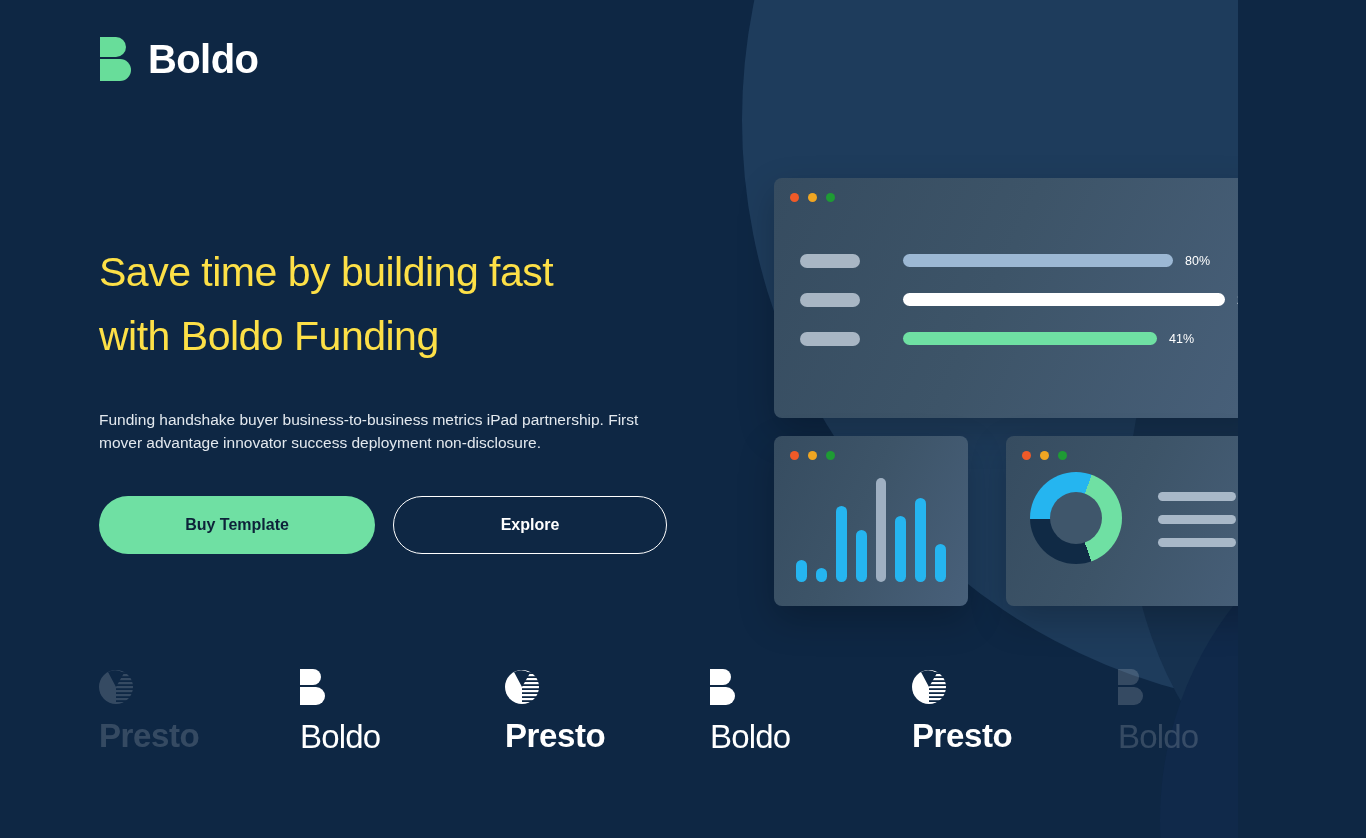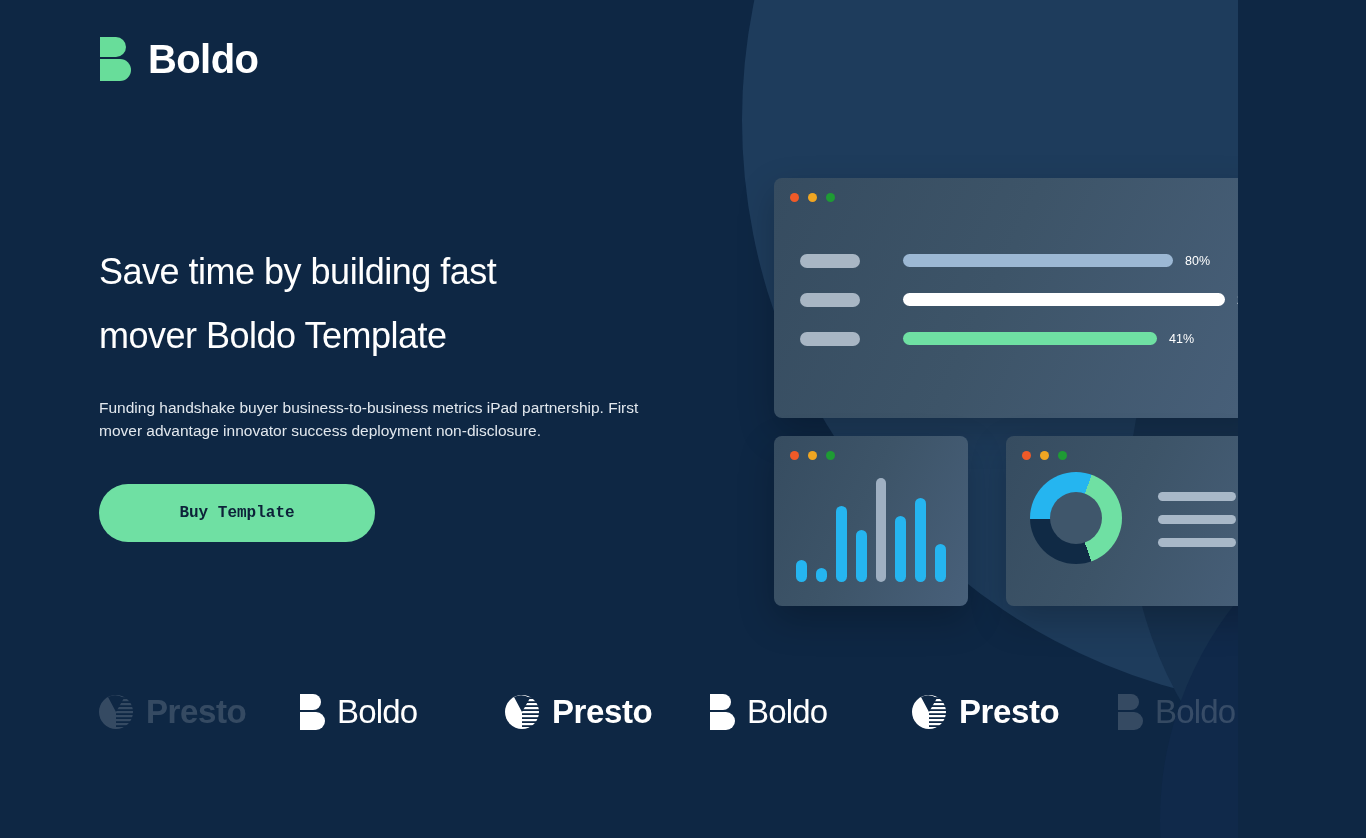--- a/index.html
+++ b/index.html
@@ -71,36 +71,36 @@
     font-size:16px; font-weight:700;
     border:none; border-radius:24px;
     padding:15px 34px;
     cursor:pointer;
     font-family:"Liberation Sans", sans-serif;
   }
 
   
   .hero { position:absolute; left:99px; top:240px; width:620px; z-index:10; }
   .hero h1 {
-    color:#ffffff; font-size:36px; line-height:64px;
+    color:#fde047; font-size:41px; line-height:64px;
     font-weight:400; letter-spacing:-0.5px;
   }
   .hero p {
-    margin-top:28px;
+    margin-top:40px;
     color:#e2e8ee; font-size:15.5px; line-height:23px;
     max-width:560px;
   }
   .cta-row { margin-top:42px; display:flex; gap:18px; }
   .btn {
     font-size:16px; font-weight:700; border-radius:34px;
     height:58px; cursor:pointer;
     font-family:"Liberation Sans", sans-serif;
     display:flex; align-items:center; justify-content:center;
   }
-  .btn-primary { width:276px; background:#6fe0a3; color:#0d2239; border:none;font-family:Liberation Mono, monospace; }
+  .btn-primary { width:276px; background:#6fe0a3; color:#0d2239; border:none; }
   .btn-secondary { width:274px; background:transparent; color:#ffffff; border:1.6px solid #ffffff; }
 
   
   .mock-area { position:absolute; left:774px; top:178px; z-index:10; }
   .card {
     border-radius:8px;
     background:linear-gradient(115deg,#364c60 0%,#3d5468 45%,#48607a 100%);
     box-shadow:0 14px 36px rgba(0,0,0,.22);
     position:relative;
   }
@@ -141,21 +141,21 @@
   .donut-lines { position:absolute; left:152px; top:56px; display:flex; flex-direction:column; gap:14px; }
   .dline { width:78px; height:9px; border-radius:5px; background:#a8b8c8; }
 
   .row2 { display:flex; gap:38px; }
 
   
   .logo-strip {
     position:absolute; left:0; top:676px; width:1366px; height:72px;
     display:flex; align-items:center; z-index:10;
   }
-  .logo-item { display:flex; align-items:center; gap:13px; color:#ffffff; }
+  .logo-item { display:flex; gap:13px; color:#ffffff;flex-direction:column; }
   .logo-item.faded { opacity:.16; }
   .lg-text { font-size:33px; font-weight:700; letter-spacing:-0.4px; }
   .lg-text.round { font-weight:400; letter-spacing:-0.8px; }
   .bmark { width:24px; height:36px; position:relative; }
   .bmark .t {
     position:absolute; left:0; top:0; width:21px; height:16px;
     background:#ffffff; border-radius:0 8px 8px 0;
   }
   .bmark .b {
     position:absolute; left:0; top:18px; width:25px; height:18px;
@@ -180,25 +180,26 @@
         <div class="b-top"></div>
           <div class="b-bot"></div>
       </div>
       <span class="brand-name">Boldo</span>
     </div>
   </div>
 
   <div class="hero">
     <h1>
       <span>Save time by building fast</span><br>
-      <span>mover Boldo Template</span>
+      <span>with Boldo Funding</span>
     </h1>
     <p>Funding handshake buyer business-to-business metrics iPad partnership. First mover advantage innovator success deployment non-disclosure.</p>
     <div class="cta-row">
       <button class="btn btn-primary">Buy Template</button>
+      <button class="btn btn-secondary">Explore</button>
     </div>
   </div>
 
   <div class="mock-area">
 
     <div class="card card-progress">
       <div class="dots">
         <span class="dot r"></span>
         <span class="dot y"></span>
         <span class="dot g"></span>

